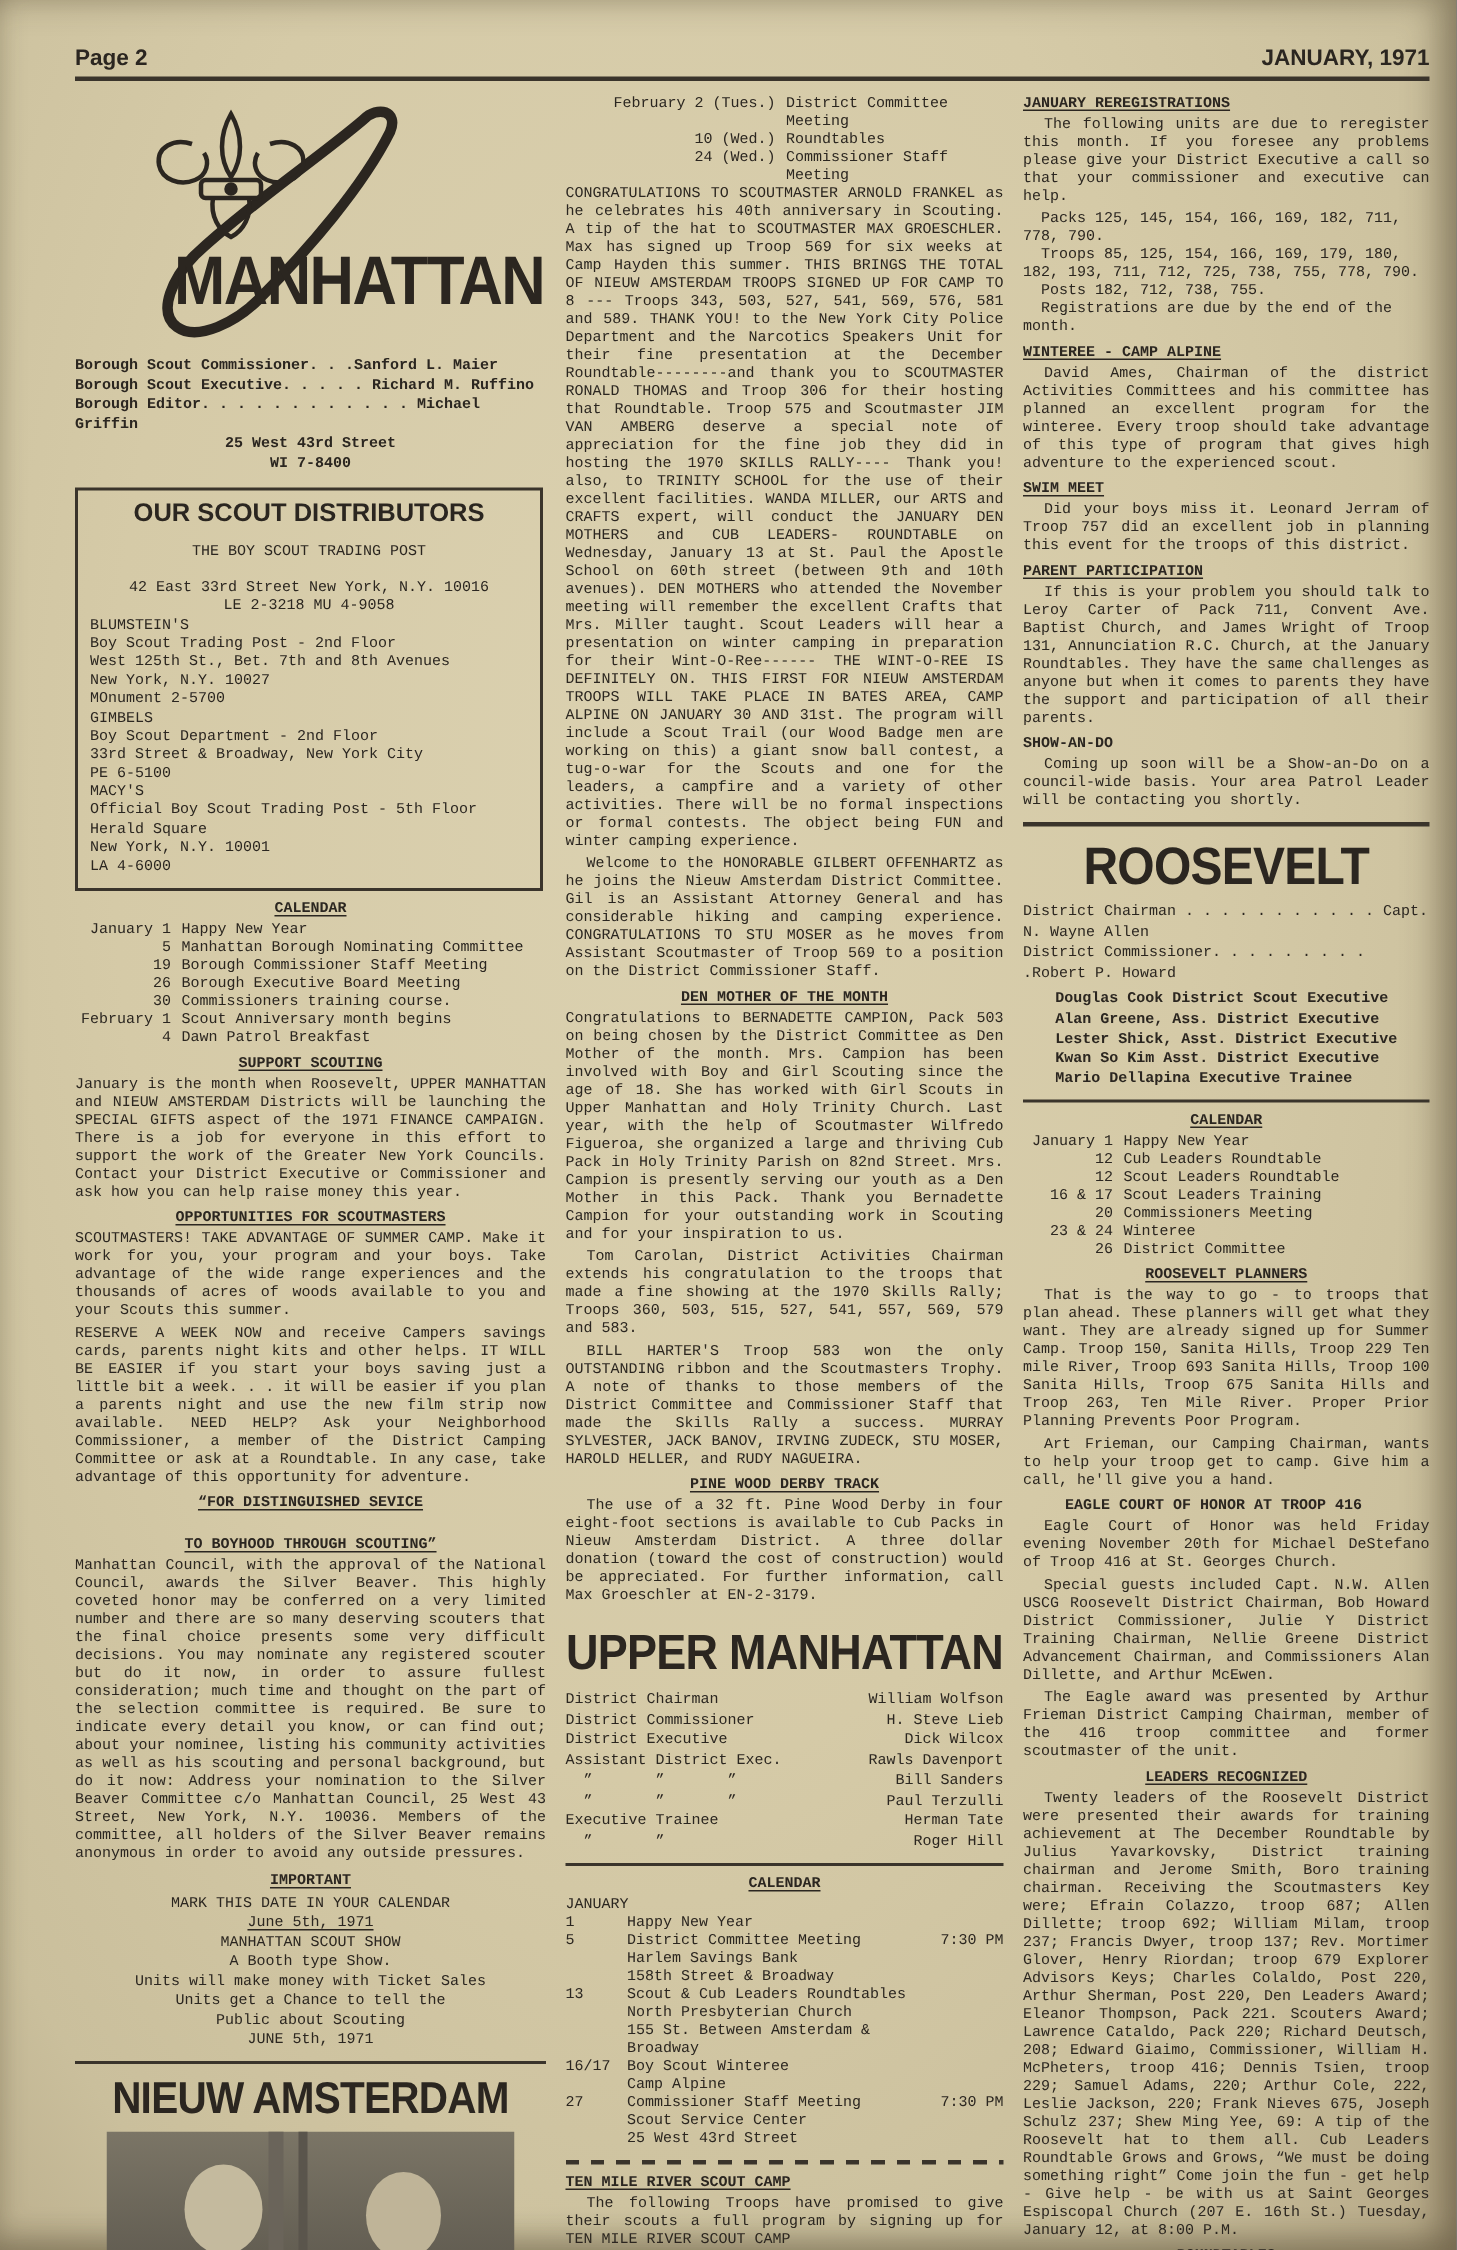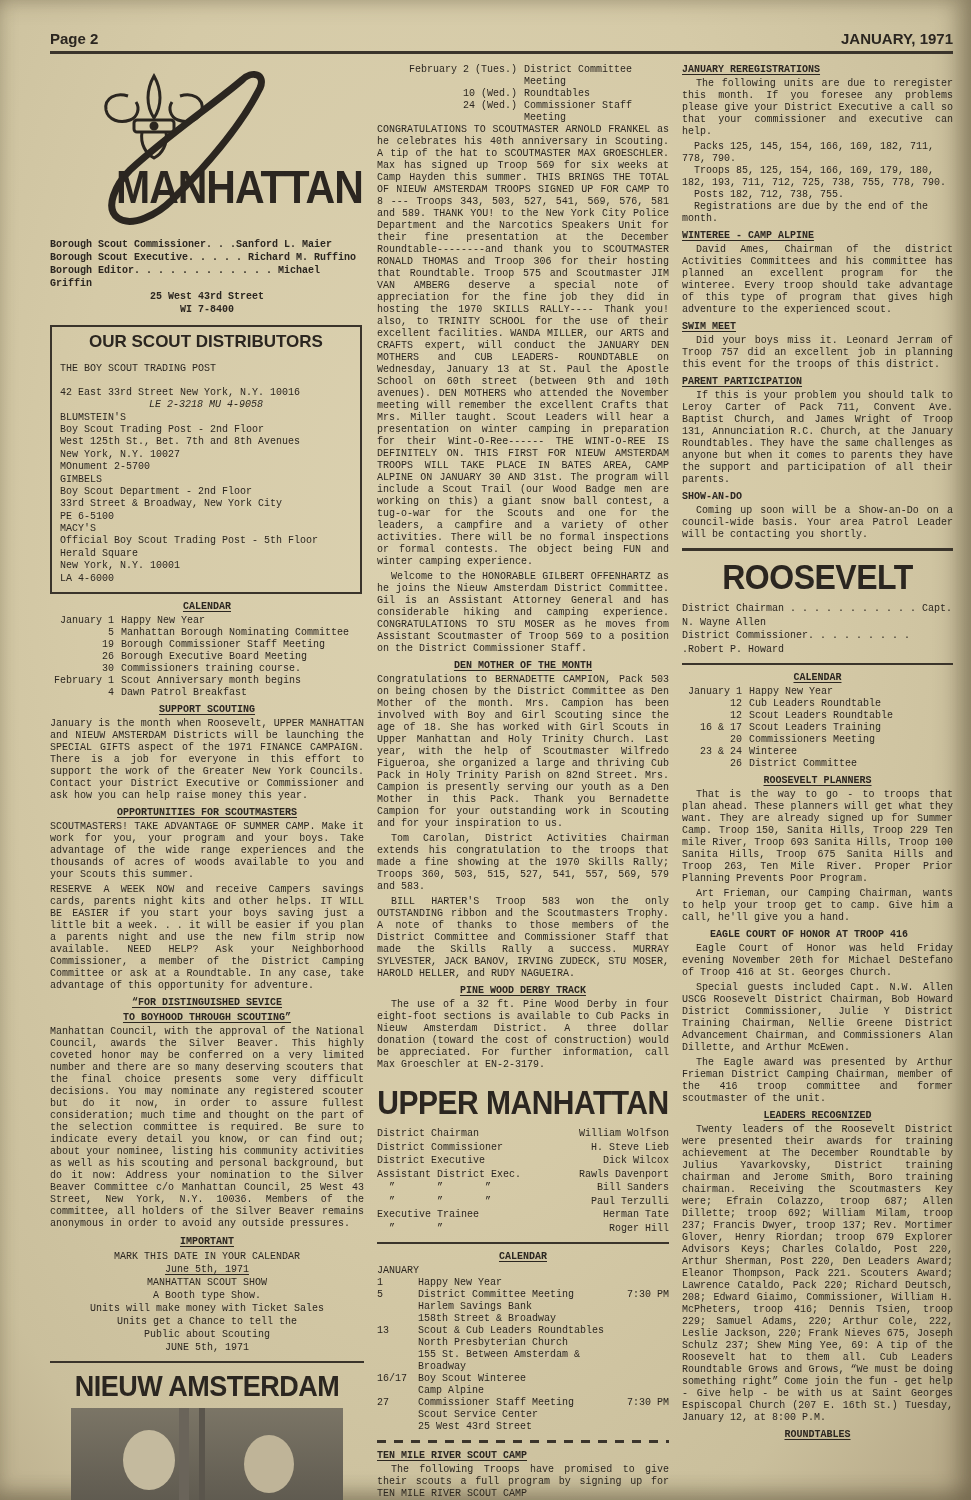--- a/index.html
+++ b/index.html
@@ -39,22 +39,22 @@
   .masthead svg{position:absolute;left:-4px;top:-2px;}
   .masthead-title{position:absolute;left:66px;top:96px;
     font-family:"Liberation Sans",sans-serif;font-weight:bold;font-size:41px;letter-spacing:-1px;
     transform:scaleY(1.12);transform-origin:top left;}
   .officials div{font-weight:bold;line-height:1.3;}
   .addr{text-align:center;font-weight:bold;line-height:1.3;}
   
   .dist-box{border:2.5px solid var(--rule);padding:5px 8px 7px;margin:9px 2px 7px 0;}
   .dist-box .h{margin-top:0;text-decoration:none;font-family:"Liberation Sans",sans-serif;font-size:17px;}
   .dist-lines div{line-height:1.24;}
-  .dist-lines div:nth-child(-n+2){text-align:left;margin-top:11px;}
-  .dist-lines div:nth-child(3){display:flex;justify-content:space-around;padding:0 28px;font-style:italic;}
+  .dist-lines div:nth-child(-n+2){text-align:center;margin-top:11px;}
+  .dist-lines div:nth-child(3){display:flex;justify-content:space-around;padding:0 28px;}
   
   .cal-row{display:grid;column-gap:7px;}
   .cal-man .cal-row{grid-template-columns:64px 1fr;}
   .cal-man .d{text-align:right;}
   .cal-feb .cal-row{grid-template-columns:112px 1fr;margin-left:28px;}
   .cal-feb .d{text-align:right;}
   .cal-um .cal-row{grid-template-columns:34px 1fr 52px;}
   .cal-roos .cal-row{grid-template-columns:60px 1fr;}
   .cal-roos .d{text-align:right;}
   .cal-row .t{white-space:pre-line;}
@@ -185,21 +185,21 @@
       <p>January is the month when Roosevelt, UPPER MANHATTAN and NIEUW AMSTERDAM Districts will be launching the SPECIAL GIFTS aspect of the 1971 FINANCE CAMPAIGN.  There is a job for everyone in this effort to support the work of the Greater New York Councils.  Contact your District Executive or Commissioner and ask how you can help raise money this year.</p>
     </div>
 
     <div>
       <div class="h">OPPORTUNITIES FOR SCOUTMASTERS</div>
       <p>SCOUTMASTERS!  TAKE ADVANTAGE OF SUMMER CAMP.  Make it work for you, your program and your boys.  Take advantage of the wide range experiences and the thousands of acres of woods available to you and your Scouts this summer.</p>
       <p>RESERVE A WEEK NOW and receive Campers savings cards, parents night kits and other helps.  IT WILL BE EASIER if you start your boys saving just a little bit a week. . . it will be easier if you plan a parents night and use the new film strip now available.  NEED HELP? Ask your Neighborhood Commissioner, a member of the District Camping Committee or ask at a Roundtable.  In any case, take advantage of this opportunity for adventure.</p>
     </div>
 
     <div>
-      <div class="h" style="margin-bottom:3px;">“FOR DISTINGUISHED SEVICE</div>
+      <div class="h" style="margin-bottom:16px;">“FOR DISTINGUISHED SEVICE</div>
       <div class="h" style="margin-top:0;">TO BOYHOOD THROUGH SCOUTING”</div>
       <p>Manhattan Council, with the approval of the National Council, awards the Silver Beaver.  This highly coveted honor may be conferred on a very limited number and there are so many deserving scouters that the final choice presents some very difficult decisions. You may nominate any registered scouter but do it now, in order to assure fullest consideration; much time and thought on the part of the selection committee is required.  Be sure to indicate every detail you know, or can find out; about your nominee, listing his community activities as well as his scouting and personal background, but do it now:  Address your nomination to the Silver Beaver Committee c/o Manhattan Council, 25 West 43 Street, New York, N.Y.  10036.  Members of the committee, all holders of the Silver Beaver remains anonymous in order to avoid any outside pressures.</p>
     </div>
 
     <div class="important">
       <div class="h">IMPORTANT</div>
       <div class="important-lines">
 
       <div>MARK THIS DATE IN YOUR CALENDAR</div>
               <div>June 5th, 1971</div>
@@ -403,20 +403,28 @@
       <p class="ind">Coming up soon will be a Show-an-Do on a council-wide basis.   Your area Patrol Leader will be contacting you shortly.</p>
     </div>
 
     <hr class="rule rule-thick">
 
     <div>
       <div class="district-title" style="font-size:32px;">ROOSEVELT</div>
       <div class="dotted-line">District Chairman . . . . . . . . . . . Capt. N. Wayne Allen</div>
       <div class="dotted-line">District Commissioner. . . . . . . . . .Robert P. Howard</div>
 
+      <div class="roos-staff">
+
+      <div>Douglas Cook District Scout Executive</div>
+              <div>Alan Greene, Ass. District Executive</div>
+              <div>Lester Shick, Asst. District Executive</div>
+              <div>Kwan So Kim Asst. District Executive</div>
+              <div>Mario Dellapina Executive Trainee</div>
+            </div>
 
       <hr class="rule">
 
       <div class="cal-roos">
         <div class="h">CALENDAR</div>
         <div>
 
         <div class="cal-row">
             <span class="d">January 1</span>
             <span class="t">Happy New Year</span>

